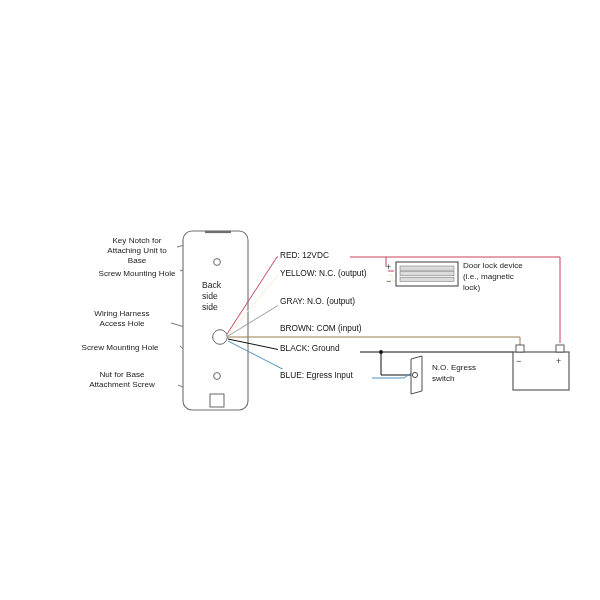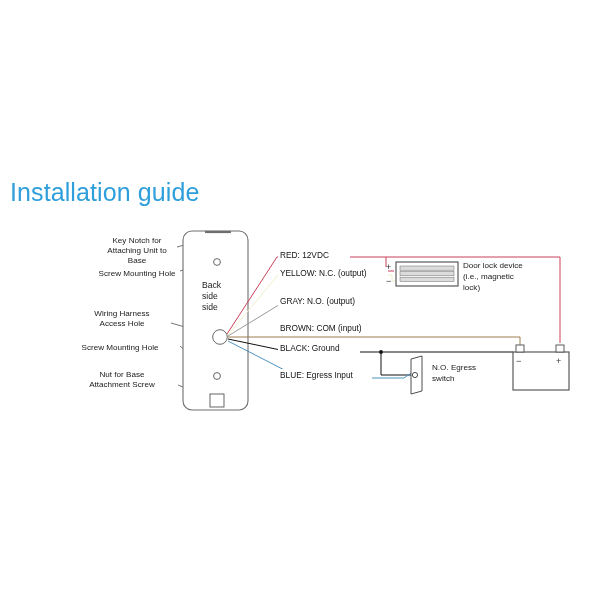--- a/index.html
+++ b/index.html
@@ -75,21 +75,20 @@
   .wire {
     fill: none;
     stroke-width: 1.0;
   }
 </style>
 </head>
 <body>
 
 <div id="page">
 
-  <div id="title">Installation guide</div>
 
   <svg id="diagram" width="600" height="600" viewBox="0 0 600 600">
 
     <g>
       <text class="lbl" x="137" y="243" text-anchor="middle">Key Notch for</text>
       <text class="lbl" x="137" y="253" text-anchor="middle">Attaching Unit to</text>
       <text class="lbl" x="137" y="263" text-anchor="middle">Base</text>
       <path class="leader" d="M177,247 L203,240"></path>
       <path d="M203,240 L196.5,238.2 L197.4,243.3 Z" fill="#2b2b2b"></path>
     </g>

